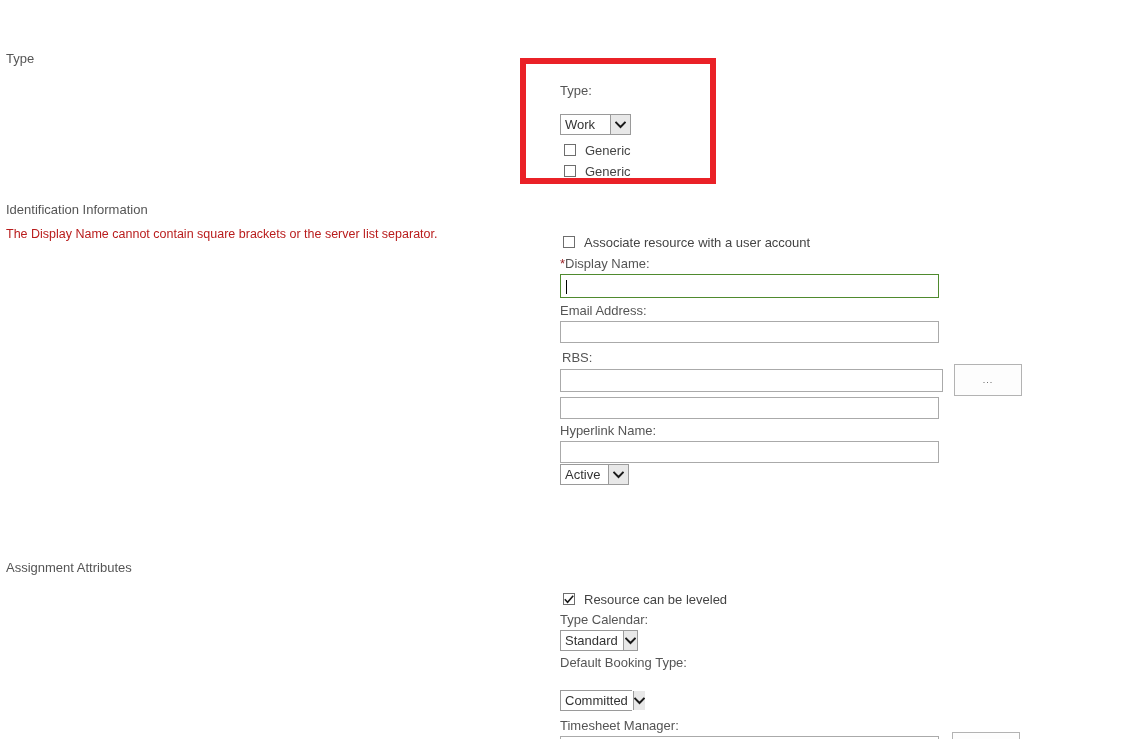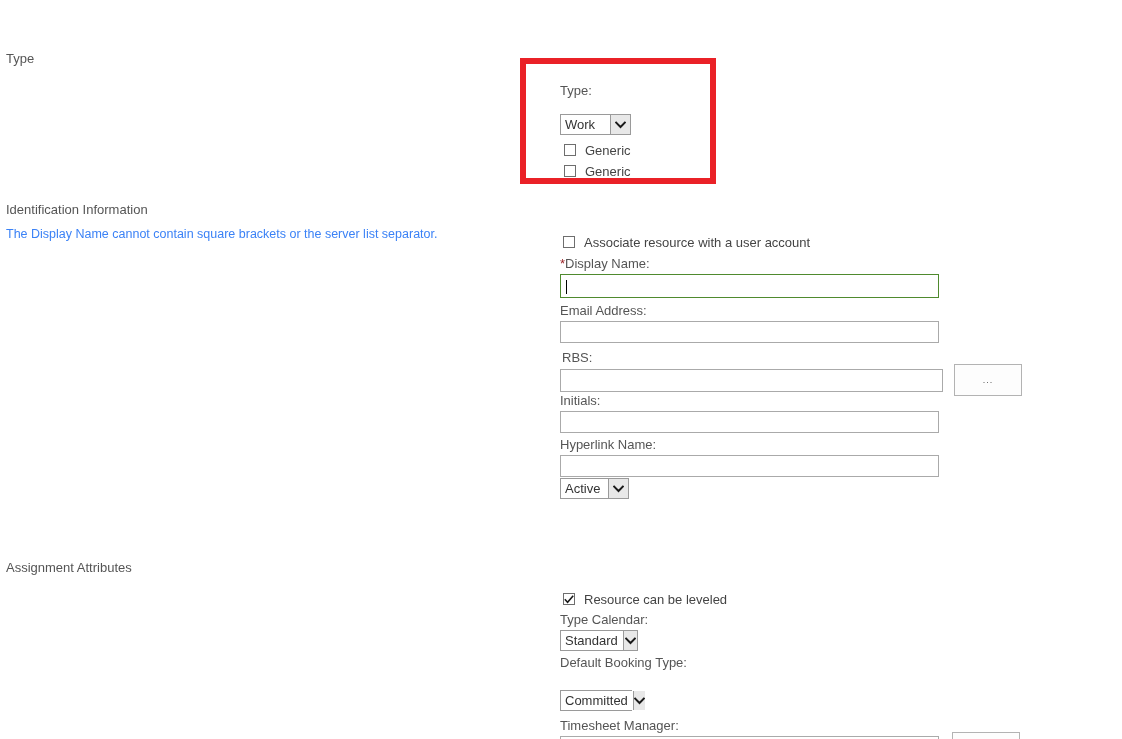--- a/index.html
+++ b/index.html
@@ -22,21 +22,21 @@
     position: absolute;
     left: 6px;
     font-size: 13px;
     color: #555555;
     white-space: nowrap;
   }
   .section-hint {
     position: absolute;
     left: 6px;
     font-size: 12.5px;
-    color: #3b82f6;
+    color: #b91c1c;
     white-space: nowrap;
   }
 
   
   .form-col {
     position: absolute;
     left: 560px;
   }
 
   .field-label {
@@ -211,21 +211,20 @@
 
   <div class="field-label" style="margin-top:4px;">Email Address:</div>
   <input class="txt" style="width: 379px; margin-top: 1px;" type="text" value="">
 
   <div class="field-label" style="margin-top:6px; margin-left:2px;">RBS:</div>
   <div style="display:flex; align-items:flex-start; margin-top:2px;">
     <input class="txt" style="width: 383px; height: 23px;" type="text" value="">
     <div class="btn btn-ellipsis" style="width:68px; height:32px; margin-left:11px; margin-top:-5px;">...</div>
   </div>
 
-  <div class="field-label" style="margin-top:-4px;">Initials:</div>
   <input class="txt" style="width: 379px; margin-top: 1px;" type="text" value="">
 
   <div class="field-label" style="margin-top:3px;">Hyperlink Name:</div>
   <input class="txt" style="width: 379px; margin-top: 1px;" type="text" value="">
 
   <div class="dd" style="width:69px; margin-top:1px;">
     <div class="dd-text" style="flex:1;">Active</div>
     <div class="dd-btn">
       <svg width="11" height="8" viewBox="0 0 11 8">
           <path d="M1.2 1.6 L5.5 6.0 L9.8 1.6" stroke="#1a1a1a" stroke-width="2" fill="none" stroke-linecap="square"></path>

